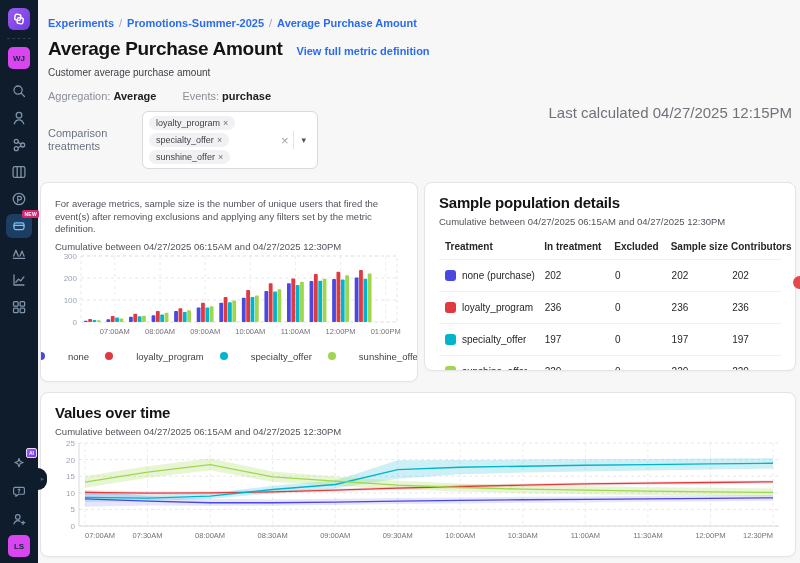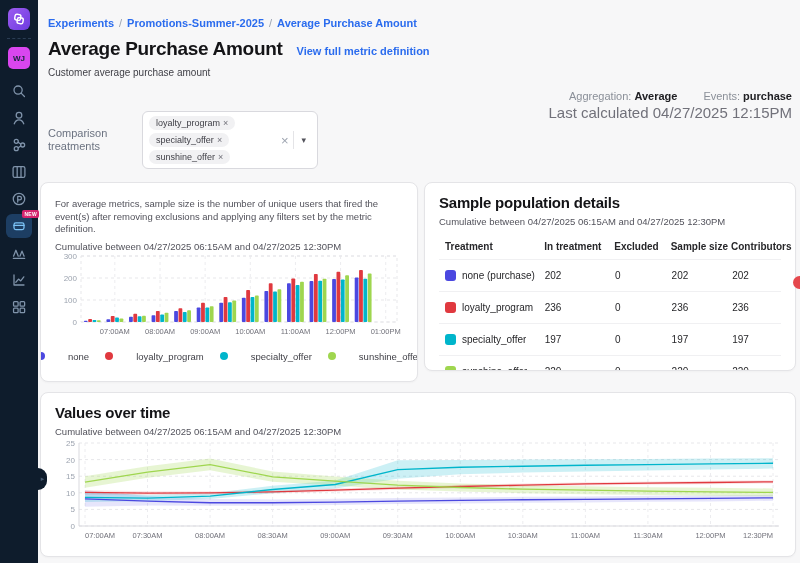--- a/index.html
+++ b/index.html
@@ -22,21 +22,21 @@
 
   
   .main { position:absolute; left:38px; top:0; right:0; bottom:0; overflow:hidden;margin-top:8px; }
   .header { padding:9px 8px 0 10px; position:relative; }
   .breadcrumb { font-size:11px; font-weight:bold; color:#2b6cee; }
   .breadcrumb .sep { color:#9ca3af; font-weight:normal; margin:0 5px; }
   .title-row { display:flex; align-items:baseline; gap:14px; margin-top:9px; }
   .page-title { font-size:19px; font-weight:bold; color:#141417; letter-spacing:-.3px; }
   .metric-link { font-size:11px; font-weight:bold; color:#2b6cee; cursor:pointer; }
   .subtitle { font-size:10px; color:#3f3f46; margin-top:7px; }
-  .agg-row { display:flex; gap:26px; margin-top:12px; font-size:11px;justify-content:flex-end; }
+  .agg-row { display:flex; gap:26px; margin-top:12px; font-size:11px; }
   .agg-row .lbl { color:#8a8f98; }
   .agg-row .val { color:#202024; font-weight:bold; margin-left:3px; }
   .cmp-row { display:flex; align-items:center; margin-top:9px; }
   .cmp-label { font-size:11px; color:#6b7280; width:86px; line-height:1.2; }
   .mselect { margin-left:8px; width:176px; min-height:34px; background:#fff; border:1px solid #d9d9de; border-radius:6px; display:flex; align-items:center; padding:2px 4px; }
   .chips { flex:1; display:flex; flex-wrap:wrap; gap:3px; padding:2px; }
   .chip { background:#f1f1f3; border-radius:10px; font-size:9px; color:#3f3f46; padding:2px 7px; display:inline-flex; align-items:center; gap:3px; white-space:nowrap; }
   .chip-x { color:#71717a; font-size:9px; cursor:pointer; }
   .ms-clear { color:#9ca3af; font-size:13px; padding:0 5px; cursor:pointer; }
   .ms-div { width:1px; height:18px; background:#e4e4e7; }
@@ -143,20 +143,42 @@
     <div class="sb-btn">
       <svg width="20" height="20" viewBox="0 0 22 22">
         <rect x="5" y="5" width="5" height="5" rx="1"></rect>
           <rect x="12.2" y="5" width="5" height="5" rx="1"></rect>
         <rect x="5" y="12.2" width="5" height="5" rx="1"></rect>
           <rect x="12.2" y="12.2" width="5" height="5" rx="1"></rect>
       </svg>
     </div>
   </div>
 
+  <div class="sb-bottom">
+    <div class="sb-btn">
+      <svg width="18" height="18" viewBox="0 0 22 22">
+        <path d="M11 5.5l1.4 3.6 3.6 1.4-3.6 1.4L11 15.5l-1.4-3.6L6 10.5l3.6-1.4z"></path>
+      </svg>
+      <span class="ai-badge">AI</span>
+    </div>
+    <div class="sb-btn">
+      <svg width="18" height="18" viewBox="0 0 22 22">
+        <path d="M6 6.5h10a1.6 1.6 0 0 1 1.6 1.6v5.3A1.6 1.6 0 0 1 16 15h-5.6l-3.2 2.6V15H6a1.6 1.6 0 0 1-1.6-1.6V8.1A1.6 1.6 0 0 1 6 6.5z"></path>
+        <path d="M10 9.4c.3-.6 1.2-.8 1.7-.4.6.5.3 1.3-.4 1.6-.3.1-.4.3-.4.6M10.9 12.7v.1"></path>
+      </svg>
+    </div>
+    <div class="sb-btn">
+      <svg width="18" height="18" viewBox="0 0 22 22">
+        <circle cx="9.5" cy="8.5" r="2.8"></circle>
+          <path d="M4.8 17c.9-2.6 2.6-4 4.7-4 1 0 2 .3 2.8 1"></path>
+        <path d="M16 13.4v4.2M13.9 15.5h4.2"></path>
+      </svg>
+    </div>
+    <div class="sb-avatar">LS</div>
+  </div>
 </div>
 <div class="flyout-handle">
     <span>▸</span>
   </div>
 <div class="edge-dot"></div>
 
 <div class="main">
 
   <div class="header">
     <div class="breadcrumb">

